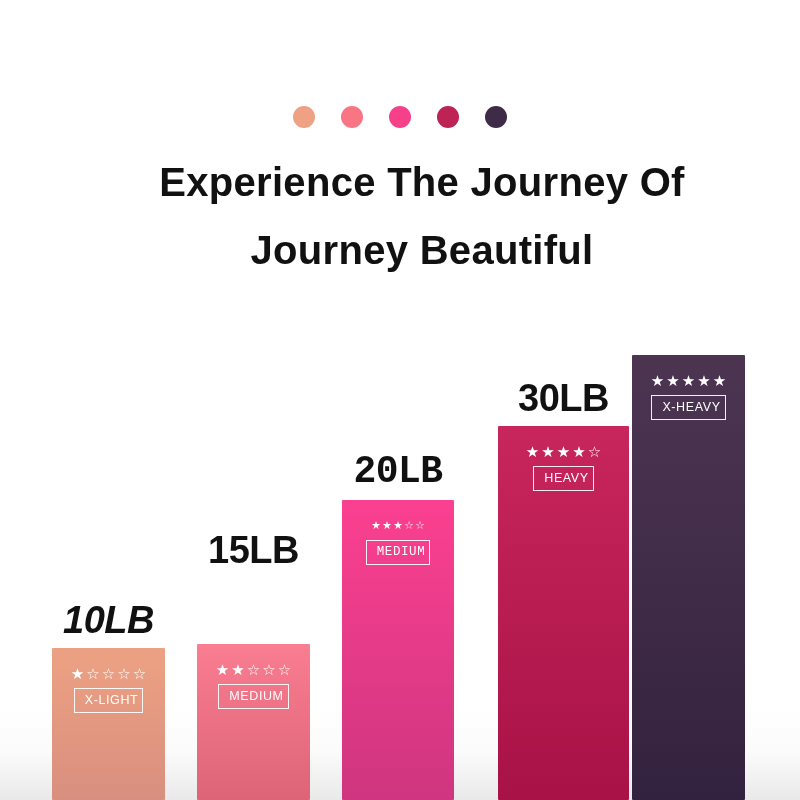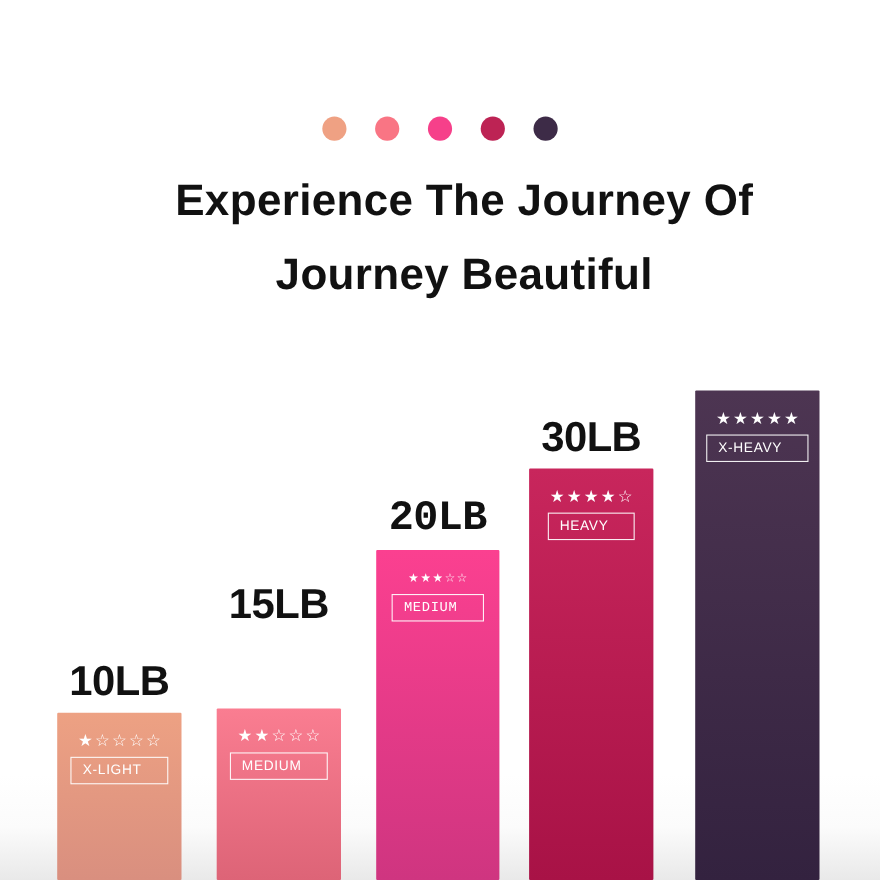--- a/index.html
+++ b/index.html
@@ -108,21 +108,21 @@
     letter-spacing: 0px;
   }
   .stars .s { display: inline-block; }
 
   .tag {
     border: 1.6px solid rgba(255,255,255,0.92);
     color: #ffffff;
     font-size: 12.5px;
     line-height: 12.5px;
     letter-spacing: 0.6px;
-    padding: 5px 23px 5px 10px;
+    padding: 5px 4px 5px 10px;
     white-space: nowrap;
   }
 </style>
 </head>
 <body>
 
 <div id="stage">
 
   <div class="dot-row">
       <div class="dot" style="background: rgb(239, 161, 131);"></div>
@@ -133,21 +133,21 @@
     </div>
 
   <div class="heading">
     <span class="line">Experience The Journey Of</span>
     <span class="line">Journey Beautiful</span>
   </div>
 
   <div class="chart">
       <div class="bar-group" style="left: 52px; width: 113px; height: 152px;">
         <div class="bar" style="height: 100%; background: linear-gradient(rgb(237, 161, 131) 0%, rgb(217, 143, 127) 100%);"></div>
-        <div class="bar-label" style="bottom: 158px;">10LB</div>
+        <div class="bar-label" style="bottom: 158px; font-style: italic;">10LB</div>
         <div class="badge-block" style="top: 18px;">
           <div class="stars">
             <span class="s">★</span>
             <span class="s">☆</span>
             <span class="s">☆</span>
             <span class="s">☆</span>
             <span class="s">☆</span>
           </div>
           <div class="tag">X-LIGHT</div>
         </div>
@@ -173,21 +173,21 @@
           <div class="stars">
             <span class="s">★</span>
             <span class="s">★</span>
             <span class="s">★</span>
             <span class="s">☆</span>
             <span class="s">☆</span>
           </div>
           <div class="tag">MEDIUM</div>
         </div>
       </div>
-      <div class="bar-group" style="left: 481px; width: 113px; height: 374px;">
+      <div class="bar-group" style="left: 498px; width: 131px; height: 374px;">
         <div class="bar" style="height: 100%; background: linear-gradient(rgb(200, 38, 92) 0%, rgb(168, 18, 70) 100%);"></div>
         <div class="bar-label" style="bottom: 380px;">30LB</div>
         <div class="badge-block" style="top: 18px;">
           <div class="stars">
             <span class="s">★</span>
             <span class="s">★</span>
             <span class="s">★</span>
             <span class="s">★</span>
             <span class="s">☆</span>
           </div>

